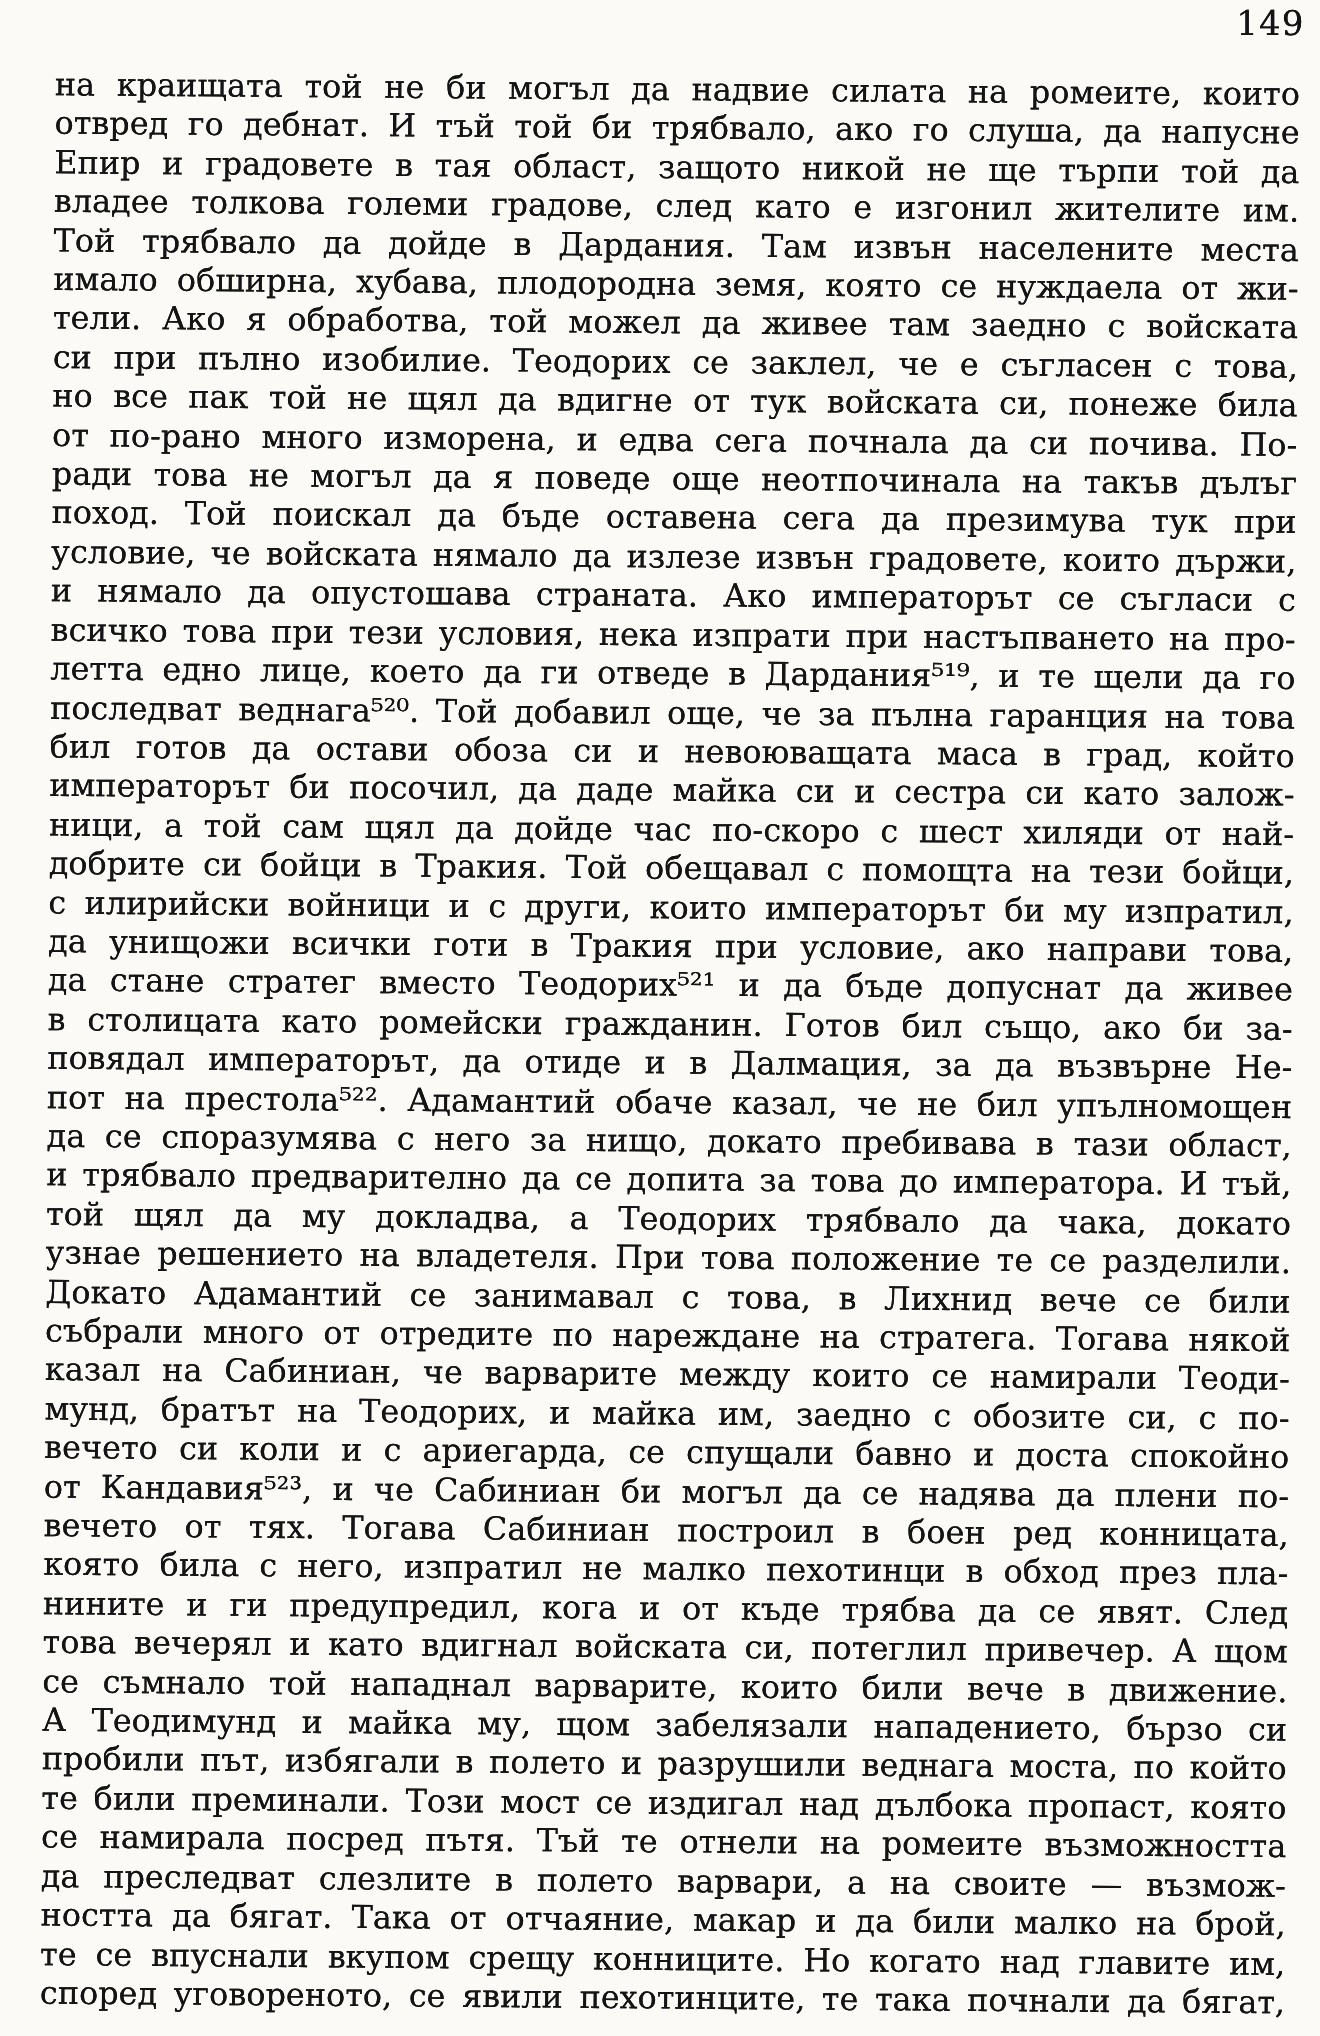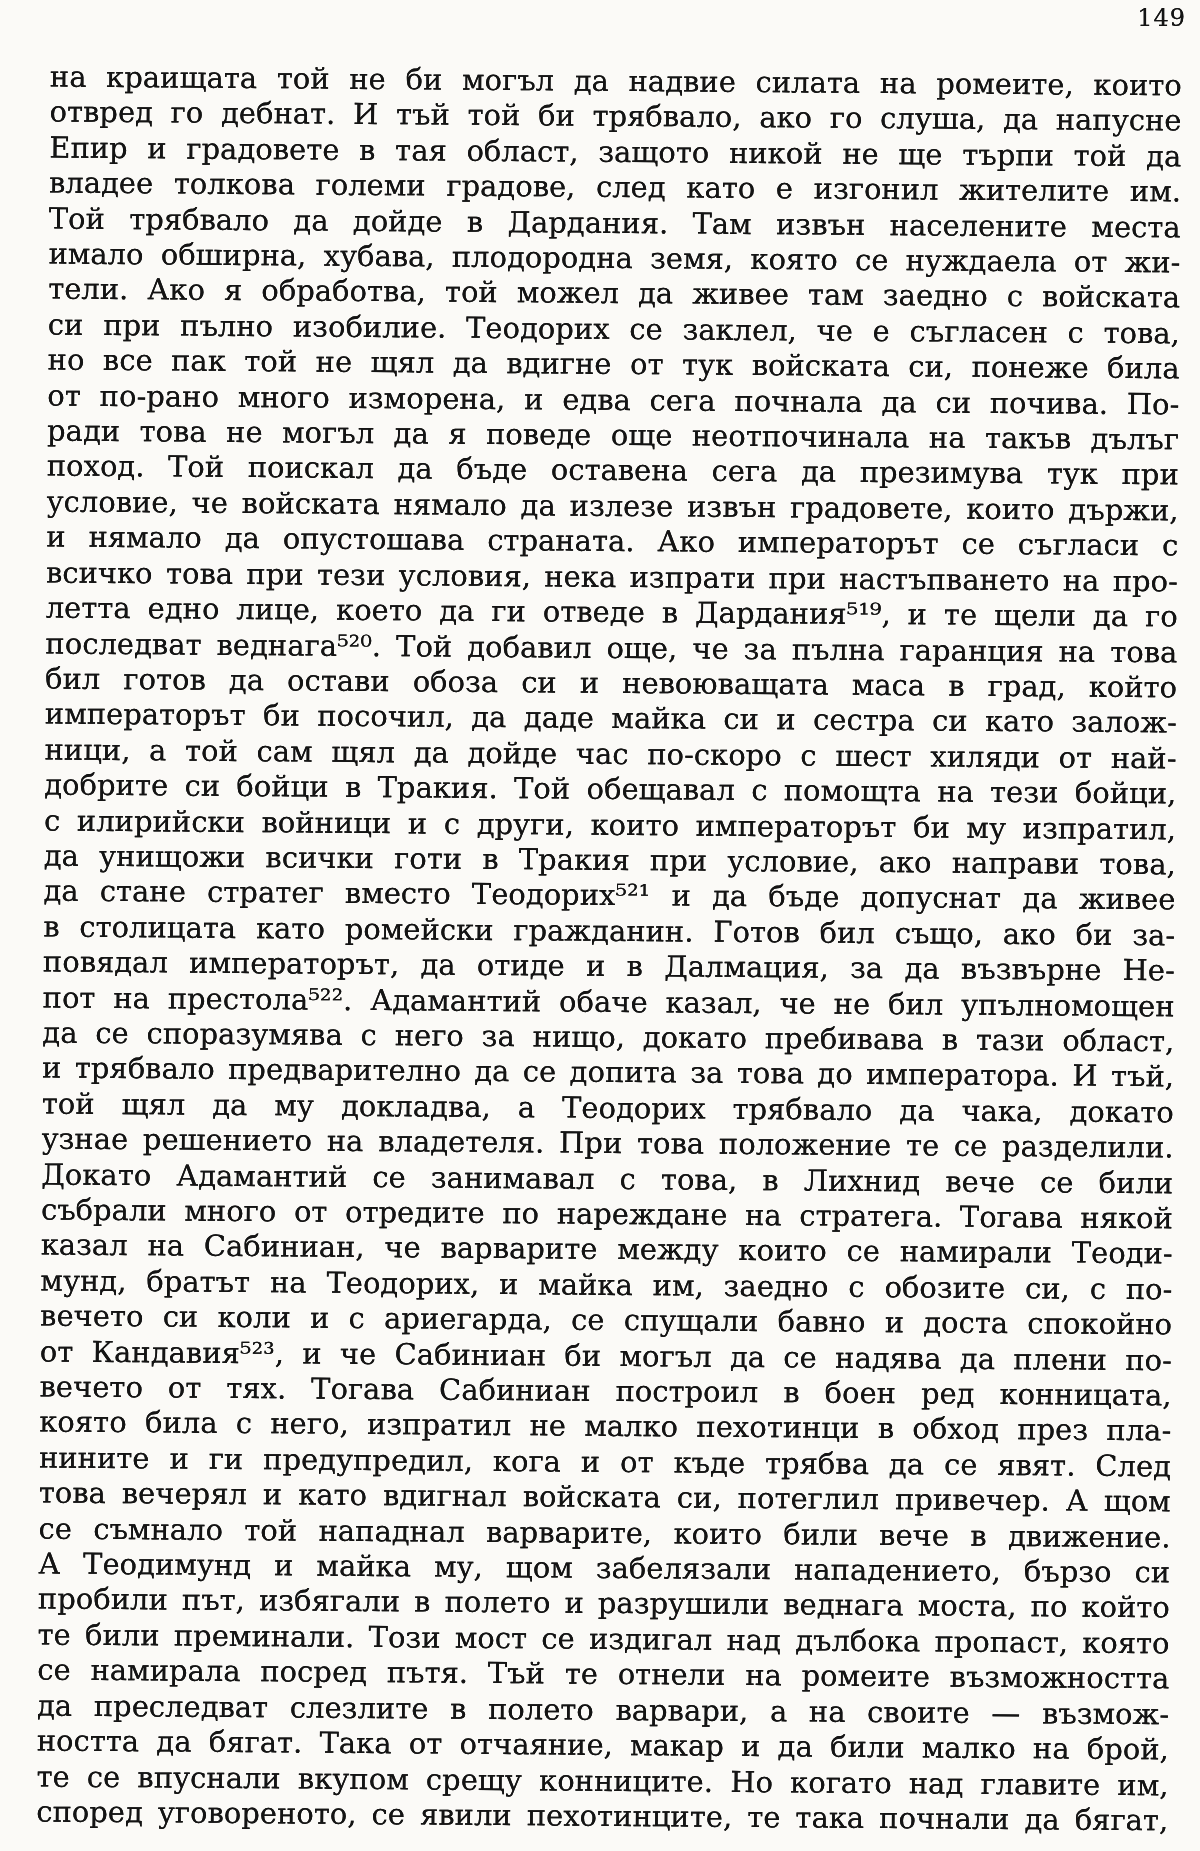--- a/index.html
+++ b/index.html
@@ -14,21 +14,21 @@
     position: relative;
     width: 1200px;
     height: 1851px;
     font-family: "DejaVu Serif", "Liberation Serif", serif;
     color: #141414;
   }
   .page-number {
     position: absolute;
     top: 4px;
     right: 14px;
-    font-size: 24px;
+    font-size: 31px;
     letter-spacing: 1px;
     text-shadow: 0 0 0.6px currentColor;
   }
   .text-block {
     position: absolute;
     left: 50px;
     top: 64px;
     width: 1132px;
     transform: rotate(0.45deg);
     transform-origin: 50% 0;

